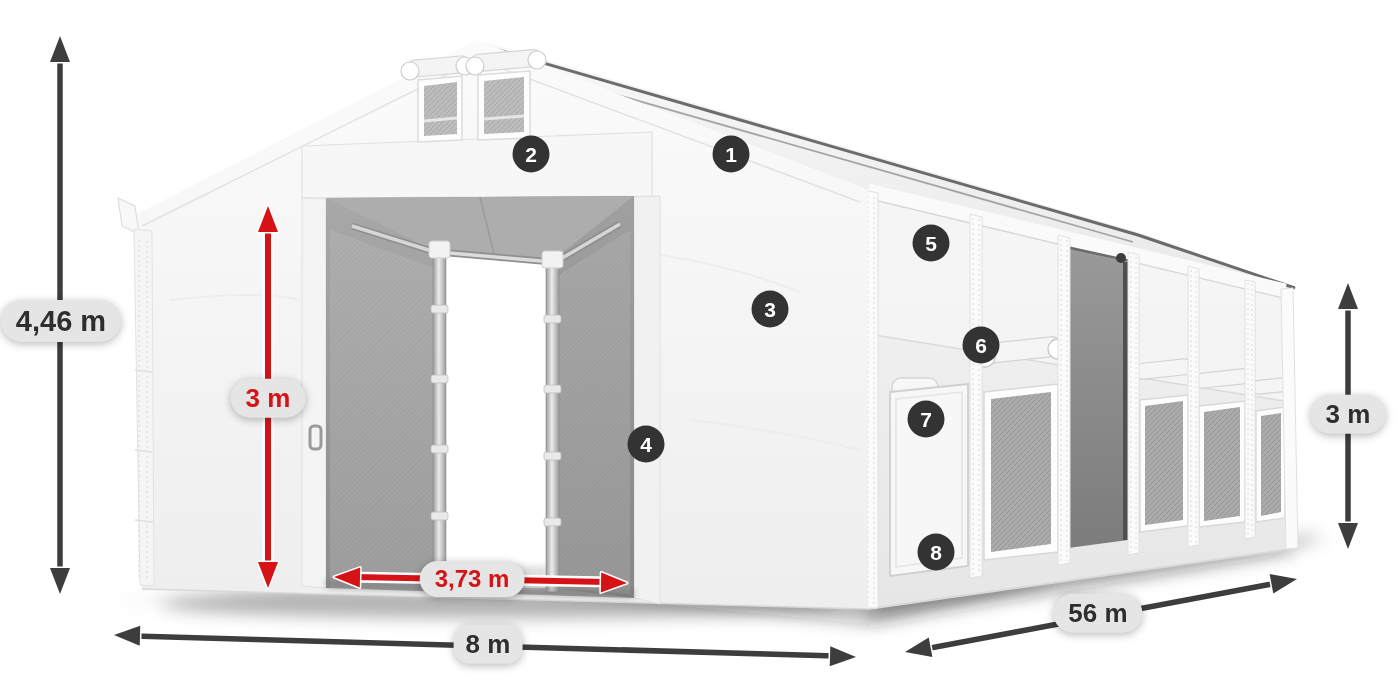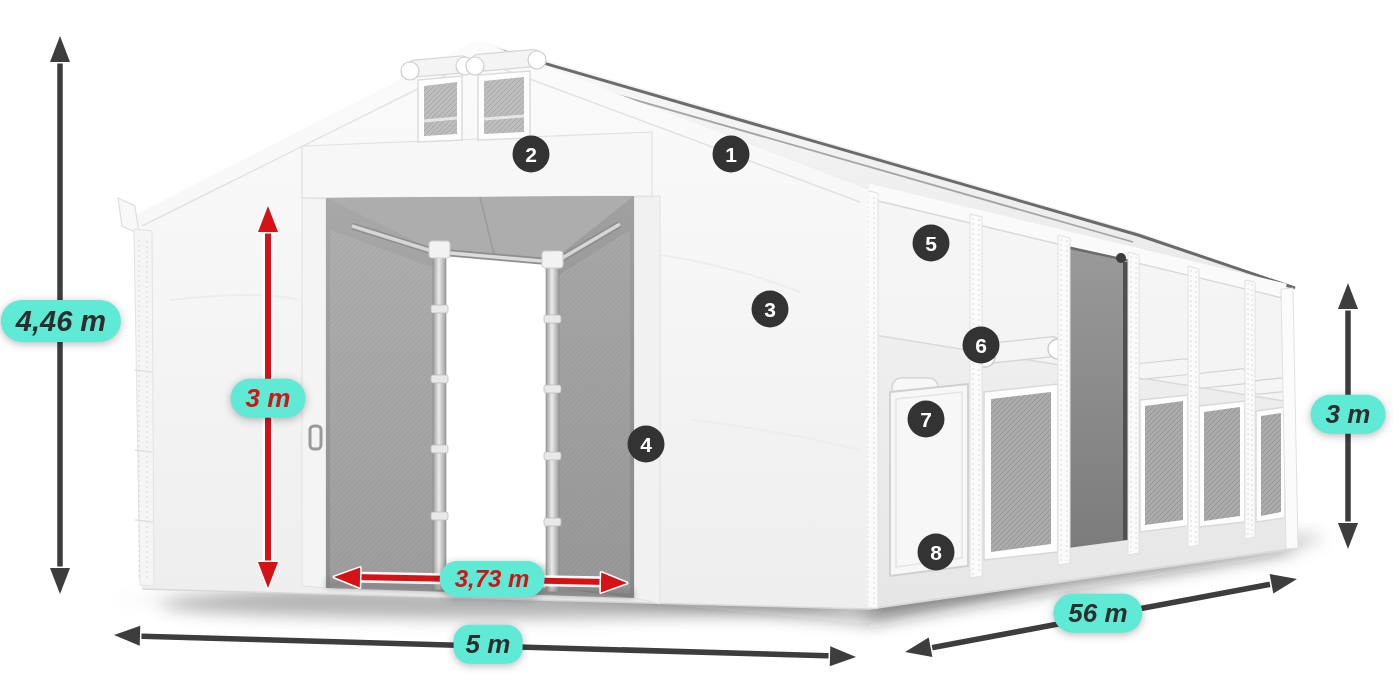--- a/index.html
+++ b/index.html
@@ -12,25 +12,24 @@
   }
   html,body{margin:0;padding:0;background:var(--page-bg);}
   .stage{
     position:relative;width:1400px;height:700px;overflow:hidden;
     background:var(--page-bg);
     font-family:"Liberation Sans",sans-serif;
   }
   .stage svg{position:absolute;left:0;top:0;}
   .dim-label{
     position:absolute;transform:translate(-50%,-50%);
-    background:#5eead4;border-radius:999px;
+    background:#e5e5e5;border-radius:999px;
     padding:3px 15px;white-space:nowrap;
     font-weight:700;font-size:26px;line-height:1.25;color:var(--label-text);
     box-shadow:0 2px 8px rgba(0,0,0,0.28);
-    font-style:italic;
   }
   .dim-label.big{font-size:29px;}
   .dim-label.red{color:var(--accent-red);}
   .dim-label.boxy{border-radius:16px;padding:3px 12px;}
   .badge{
     position:absolute;transform:translate(-50%,-50%);
     width:37px;height:37px;border-radius:50%;
     background:var(--badge-bg);color:var(--badge-text);
     display:flex;align-items:center;justify-content:center;
     font-weight:700;font-size:21px;
@@ -313,22 +312,22 @@
           <polygon class="red-head" points="0,0 -26,-10 -26,10"></polygon>
         </g>
       <g transform="translate(627,583) rotate(1.2)">
           <polygon class="red-head" points="0,0 -26,-10 -26,10"></polygon>
         </g>
     </g>
   </svg>
 
   <div class="dim-label big" style="left:61px;top:321px;">4,46 m</div>
   <div class="dim-label red" style="left:268px;top:398px;">3 m</div>
-  <div class="dim-label red" style="left:492px;top:579px;font-size:24px;">3,73 m</div>
-  <div class="dim-label boxy" style="left:488px;top:644px;">5 m</div>
+  <div class="dim-label red" style="left:472px;top:579px;font-size:24px;">3,73 m</div>
+  <div class="dim-label boxy" style="left:488px;top:644px;">8 m</div>
   <div class="dim-label" style="left:1098px;top:613px;">56 m</div>
   <div class="dim-label" style="left:1348px;top:414px;">3 m</div>
 
   <div class="badge" style="left:731px;top:154px;">1</div>
   <div class="badge" style="left:531px;top:154px;">2</div>
   <div class="badge" style="left:770px;top:309px;">3</div>
   <div class="badge" style="left:646px;top:444px;">4</div>
   <div class="badge" style="left:931px;top:243px;">5</div>
   <div class="badge" style="left:981px;top:345px;">6</div>
   <div class="badge" style="left:926px;top:419px;">7</div>

